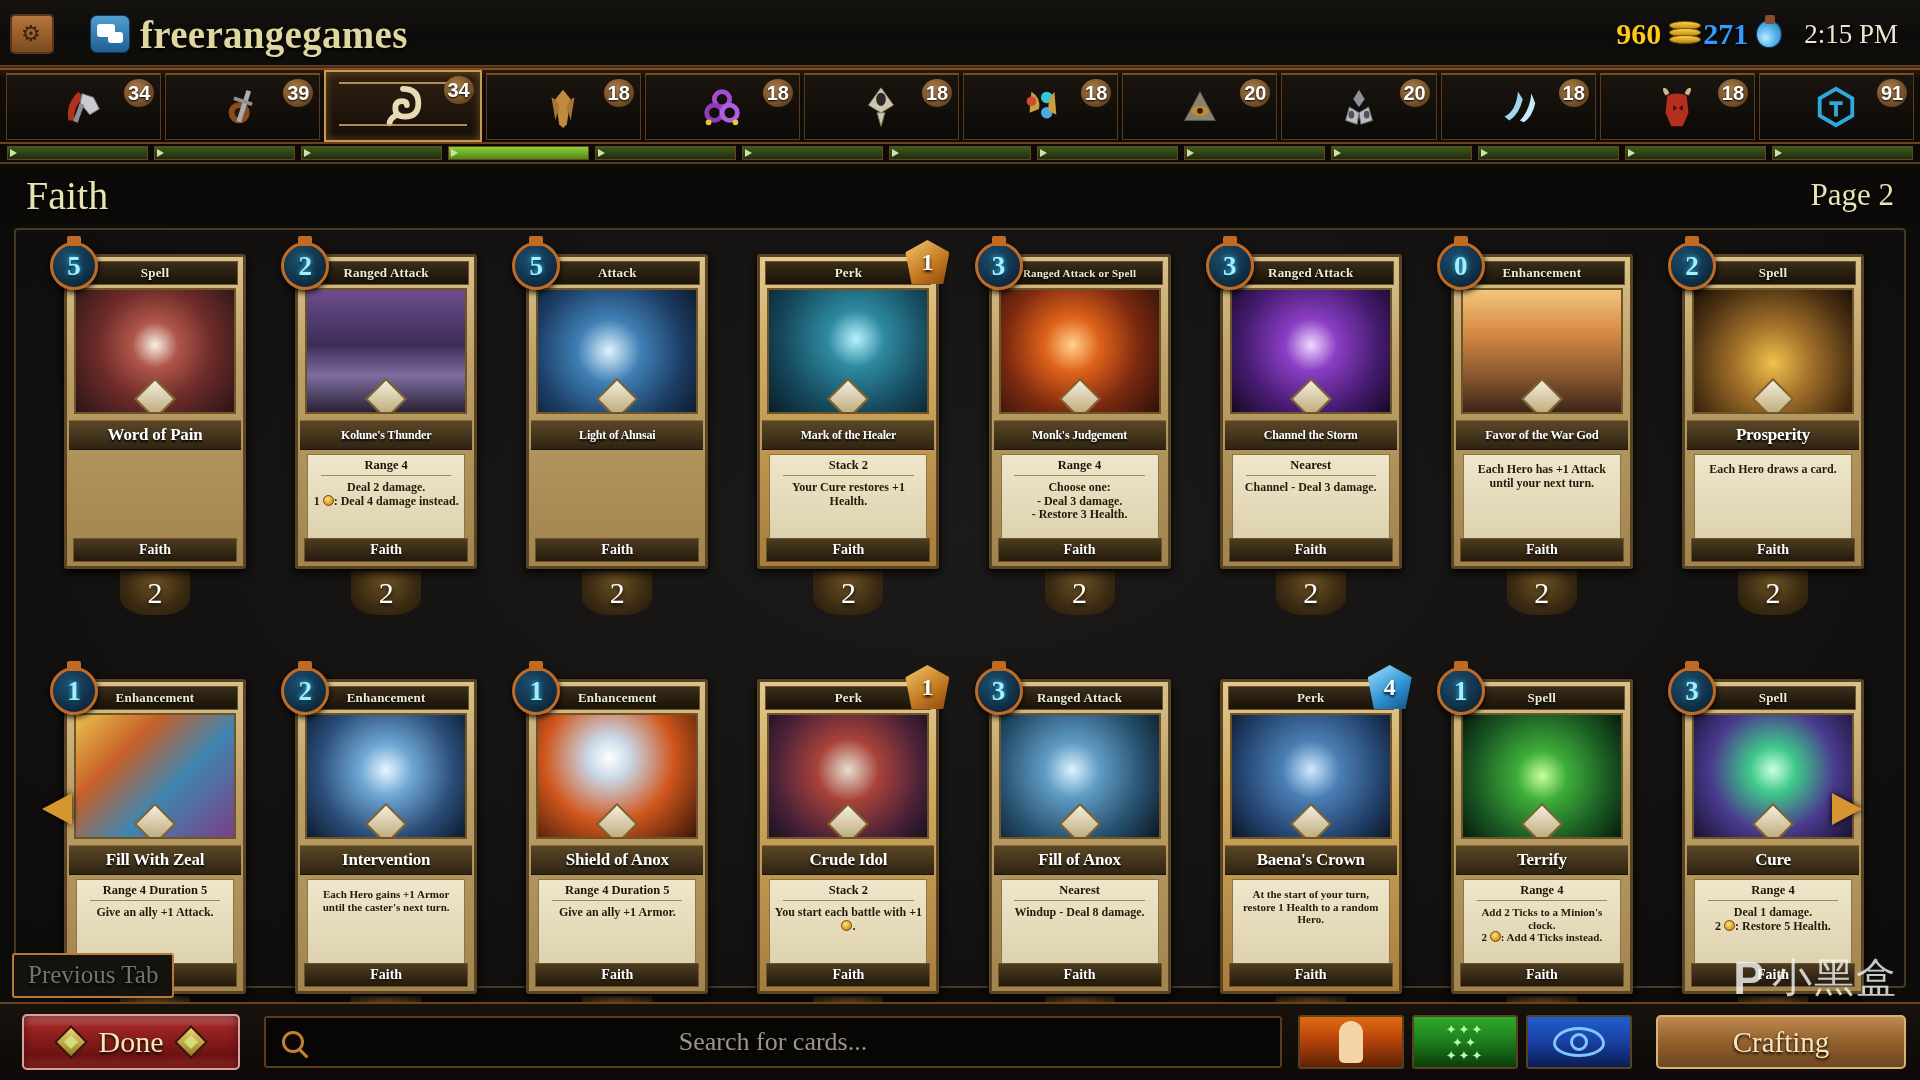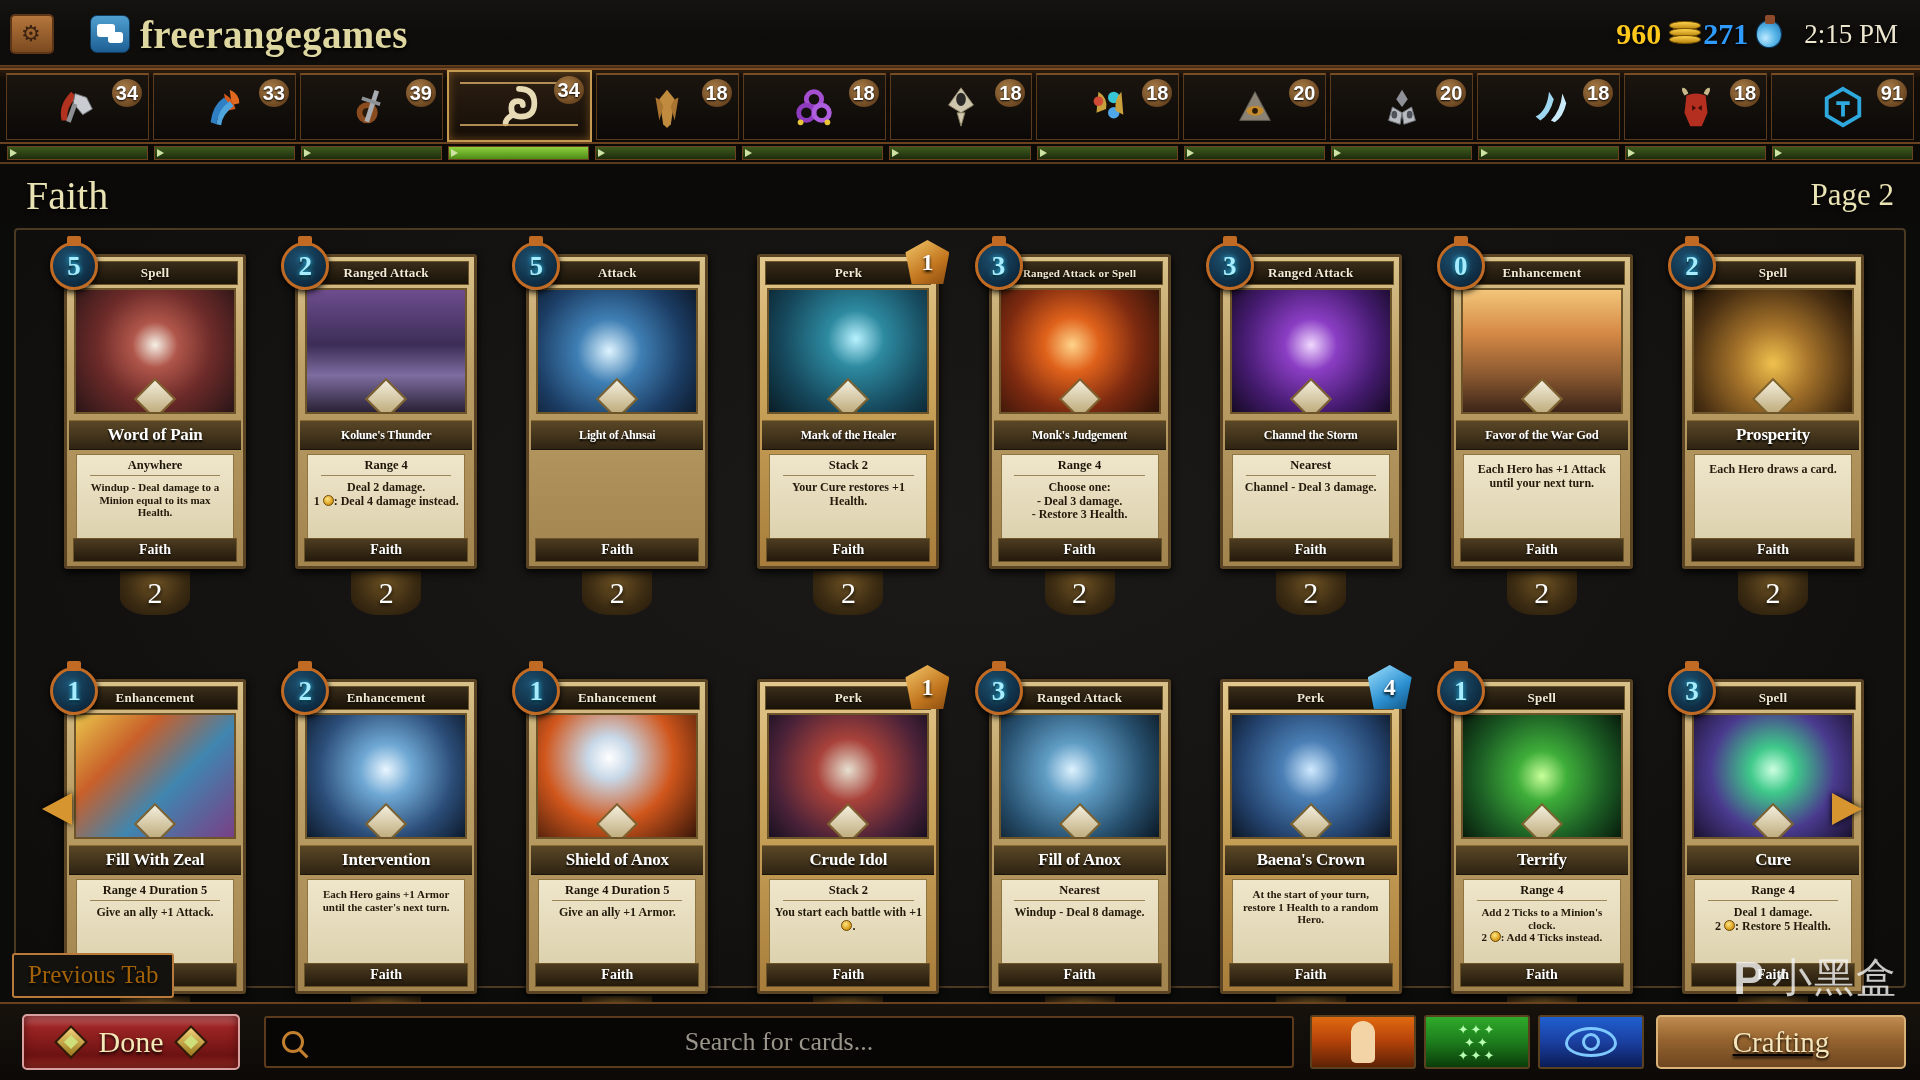--- a/index.html
+++ b/index.html
@@ -246,21 +246,21 @@
     background:radial-gradient(circle at 40% 35%, #ffe480, #d79a16 70%, #8a5c06);
     border-radius:50%; border:1px solid #6b4705;
   }
 
   
   .tooltip{
     position:absolute; left:12px; top:953px; z-index:20;
     padding:6px 14px 7px 14px;
     background:#14120e; border:2px solid #b8793a; border-radius:3px;
   }
-  .tooltip span{ font-size:25px; color:#a16207; text-shadow:0 2px 3px #000;}
+  .tooltip span{ font-size:25px; color:#737373; text-shadow:0 2px 3px #000;}
 
   
   .bottombar{
     position:absolute; left:0; bottom:0; width:1920px; height:78px;
     background:linear-gradient(180deg,#17120c 0%,#0c0907 100%);
     border-top:2px solid #6b4220;
     display:flex; align-items:center; padding:0 14px;
   }
   .donebtn{
     width:218px; height:56px; margin-left:8px;
@@ -297,24 +297,24 @@
   }
   .fbtn.orange{ background:linear-gradient(180deg,#e06a10 0%,#b8440a 45%,#5e2205 100%); }
   .fbtn.green{ background:linear-gradient(180deg,#2faa2a 0%,#1d7d1c 50%,#0b3c0a 100%); }
   .fbtn.blue{ background:linear-gradient(180deg,#1f5fd0 0%,#1a3fa0 50%,#0a1c55 100%); }
   .fig{ width:24px;height:42px; background:#f3d4a6; border-radius:12px 12px 5px 5px; }
   .stars{ color:#b6ffb0; font-size:13px; line-height:13px; text-align:center; letter-spacing:2px;}
   .eye{ width:52px;height:30px; border:3px solid #7ec8ff; border-radius:50%/55% 55% 45% 45%;
         display:flex;align-items:center;justify-content:center;}
   .eye i{ width:18px;height:18px;border:3px solid #7ec8ff;border-radius:50%;}
   .craftbtn{
-    width:250px; height:54px; margin-left:12px;
+    width:250px; height:54px; margin-left:24px;
     background:linear-gradient(180deg,#c08b51 0%,#96642f 45%,#6e4620 100%);
     border:2px solid #d9b277; border-radius:5px;
-    display:flex; align-items:center; justify-content:center; gap:14px;text-decoration:underline;
+    display:flex; align-items:center; justify-content:center; gap:14px;
   }
   .craftbtn span{ font-size:29px; color:#f6e6bc; text-shadow:0 2px 3px #000;}
   .watermark{
     position:absolute; right:22px; top:-54px; display:flex; align-items:center; gap:8px; opacity:.82;
   }
   .wm-logo{ font-size:46px; color:#f2f2f2; font-family:"Liberation Sans",sans-serif; font-weight:700;}
   .wm-cn{ font-size:40px; color:#f2f2f2; letter-spacing:2px;}
 </style>
 </head>
 <body>
@@ -350,31 +350,20 @@
             <path d="M8 38 Q4 22 18 8 L24 14 Q12 24 14 38z" fill="#b0321f"></path>
             <path d="M22 10 l12 4 6 12 -10 6 -10-12z" fill="#c9cdd2" stroke="#6b6f74"></path>
             <rect x="16" y="20" width="5" height="20" fill="#8d8f93" transform="rotate(20 18 30)"></rect>
           </svg>
         </span>
         <div class="badge">34</div>
       </div>
       <div class="tab">
         <span>
           <svg class="tabicon" viewBox="0 0 48 48">
-            <path d="M30 6 q10 4 10 14 l-8 2z" fill="#e0681f"></path>
-            <path d="M24 10 q10 6 12 16 l-9 2z" fill="#d6571a"></path>
-            <path d="M10 40 q2-18 14-26 l5 6 q-12 10-13 22z" fill="#2f7fc4"></path>
-            <path d="M16 42 q2-16 14-24 l4 5 q-12 9-13 20z" fill="#4fa4de"></path>
-          </svg>
-        </span>
-        <div class="badge">33</div>
-      </div>
-      <div class="tab">
-        <span>
-          <svg class="tabicon" viewBox="0 0 48 48">
             <circle cx="20" cy="30" r="11" fill="#8a4b1f"></circle>
             <circle cx="20" cy="30" r="5" fill="#2a1a0c"></circle>
             <rect x="22" y="6" width="5" height="34" fill="#a9adb2" transform="rotate(18 24 24)"></rect>
             <rect x="14" y="16" width="20" height="4" fill="#8d9195" transform="rotate(18 24 18)"></rect>
           </svg>
         </span>
         <div class="badge">39</div>
       </div>
       <div class="tab active">
         <div class="tabframe"></div>
@@ -516,24 +505,20 @@
           <div class="card">
             <div class="cardframe">
               <div class="typebar">
                 <span>Spell</span>
               </div>
               <div class="art">
                 <div class="inner" style="background:radial-gradient(circle at 50% 45%, #f6f1e6 0%, #b0564a 22%, #6d2b29 55%, #2a1517 100%)"></div>
               </div>
               <div class="namebar">
                 <span class="">Word of Pain</span>
-              </div>
-              <div class="textbox">
-                <div class="subhead">Anywhere</div>
-                <div class="body sm">Windup - Deal damage to a Minion equal to its max Health.</div>
               </div>
               <div class="footer">
                 <span>Faith</span>
               </div>
             </div>
             <div class="costorb">
               <b>5</b>
             </div>
             <div class="bignum">
               <span>2</span>

